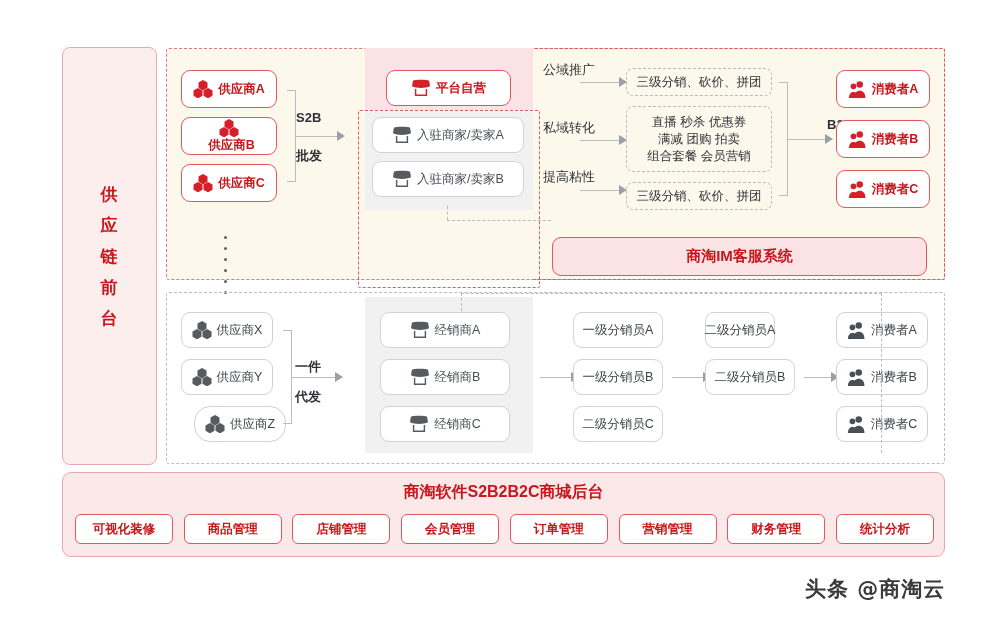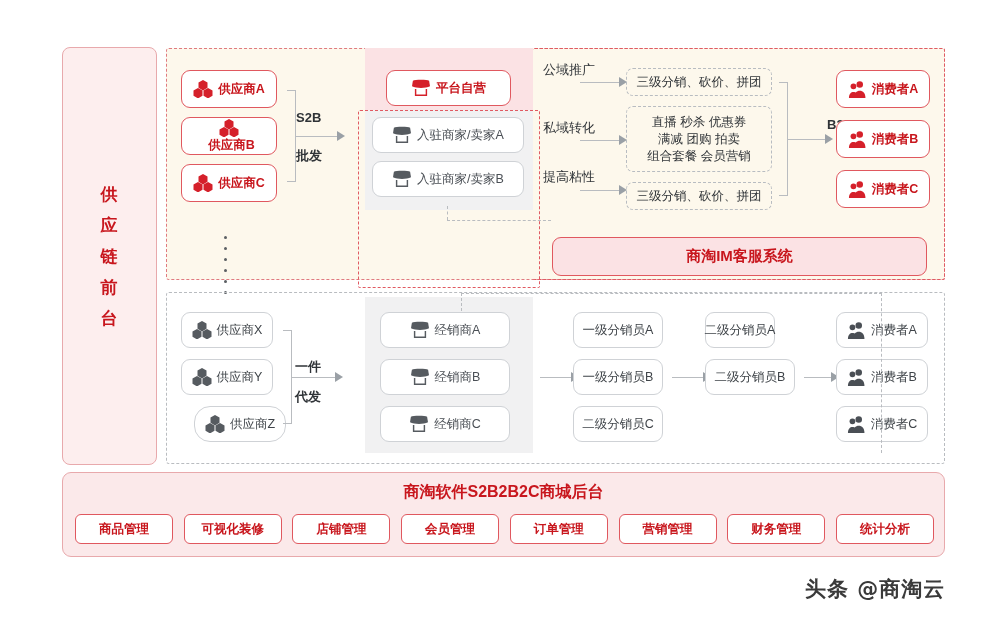--- a/index.html
+++ b/index.html
@@ -426,22 +426,22 @@
     <span class="lbl">消费者C</span>
   </div>
 
   <div class="dash-gray" style="left:461px;top:293px;width:421px;"></div>
   <div class="dash-gray-v" style="left:461px;top:293px;height:18px;"></div>
   <div class="dash-gray-v" style="left:881px;top:293px;height:160px;"></div>
 
   <div class="abs footer">
     <div class="footer-title">商淘软件S2B2B2C商城后台</div>
     <div class="footer-btns">
+      <div class="fbtn">可视化装修</div>
       <div class="fbtn">商品管理</div>
-      <div class="fbtn">可视化装修</div>
       <div class="fbtn">店铺管理</div>
       <div class="fbtn">会员管理</div>
       <div class="fbtn">订单管理</div>
       <div class="fbtn">营销管理</div>
       <div class="fbtn">财务管理</div>
       <div class="fbtn">统计分析</div>
     </div>
   </div>
 
   <div class="abs watermark">头条 @商淘云</div>

